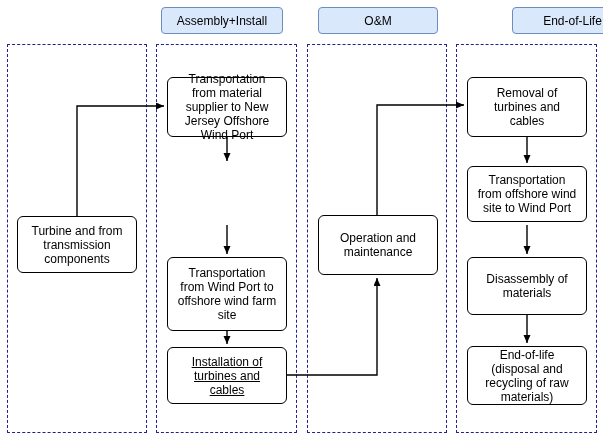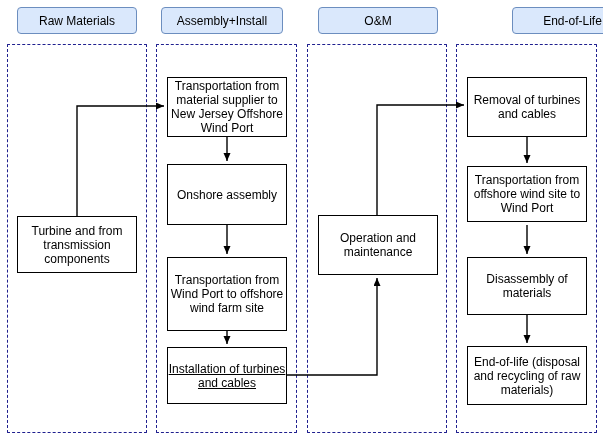--- a/index.html
+++ b/index.html
@@ -45,29 +45,29 @@
     border: 1.4px dashed var(--lane-border, #1f1f8f);
     border-radius: 1px;
     box-sizing: border-box;
     background: transparent;
   }
   .pbox {
     position: absolute;
     width: 120px;
     background: #ffffff;
     border: 1px solid var(--box-border, #000);
-    border-radius: 0;
+    border-radius: 6px;
     box-sizing: border-box;
     display: flex;
     align-items: center;
     justify-content: center;
     text-align: center;
     font-size: 12px;
     line-height: 14px;
-    padding: 2px 0;
+    padding: 2px 7px;
     z-index: 2;
   }
   svg.connectors {
     position: absolute;
     left: 0;
     top: 0;
     width: 603px;
     height: 443px;
     z-index: 1;
     pointer-events: none;
@@ -101,21 +101,20 @@
   #box-removal     { left: 467px; top: 77px;  height: 60px; }
   #box-transport3  { left: 467px; top: 166px; height: 56px; }
   #box-disassembly { left: 467px; top: 257px; height: 58px; }
   #box-eol         { left: 467px; top: 346px; height: 59px; }
 </style>
 </head>
 <body>
 
 <div class="canvas">
 
-  <div class="hdr" id="hdr-raw">Raw Materials</div>
   <div class="hdr" id="hdr-assembly">Assembly+Install</div>
   <div class="hdr" id="hdr-om">O&amp;M</div>
   <div class="hdr" id="hdr-eol">End-of-Life</div>
 
   <div class="lane" id="lane-raw"></div>
   <div class="lane" id="lane-assembly"></div>
   <div class="lane" id="lane-om"></div>
   <div class="lane" id="lane-eol"></div>
 
   <svg class="connectors" viewBox="0 0 603 443" xmlns="http://www.w3.org/2000/svg">
@@ -130,21 +129,20 @@
     <line x1="227" y1="315" x2="227" y2="344" marker-end="url(#ah)"></line>
     <polyline points="287,375 377,375 377,278" marker-end="url(#ah)"></polyline>
     <polyline points="377,215 377,105 464,105" marker-end="url(#ah)"></polyline>
     <line x1="527" y1="137" x2="527" y2="163" marker-end="url(#ah)"></line>
     <line x1="527" y1="225" x2="527" y2="254" marker-end="url(#ah)"></line>
     <line x1="527" y1="315" x2="527" y2="343" marker-end="url(#ah)"></line>
   </svg>
 
   <div class="pbox" id="box-turbine">Turbine and from transmission components</div>
   <div class="pbox" id="box-transport1">Transportation from material supplier to New Jersey Offshore Wind Port</div>
-  <div class="pbox" id="box-onshore">Onshore assembly</div>
   <div class="pbox" id="box-transport2">Transportation from Wind Port to offshore wind farm site</div>
   <div class="pbox" id="box-install">Installation of turbines and cables</div>
   <div class="pbox" id="box-om">Operation and maintenance</div>
   <div class="pbox" id="box-removal">Removal of turbines and cables</div>
   <div class="pbox" id="box-transport3">Transportation from offshore wind site to Wind Port</div>
   <div class="pbox" id="box-disassembly">Disassembly of materials</div>
   <div class="pbox" id="box-eol">End-of-life (disposal and recycling of raw materials)</div>
 
 </div>
 

